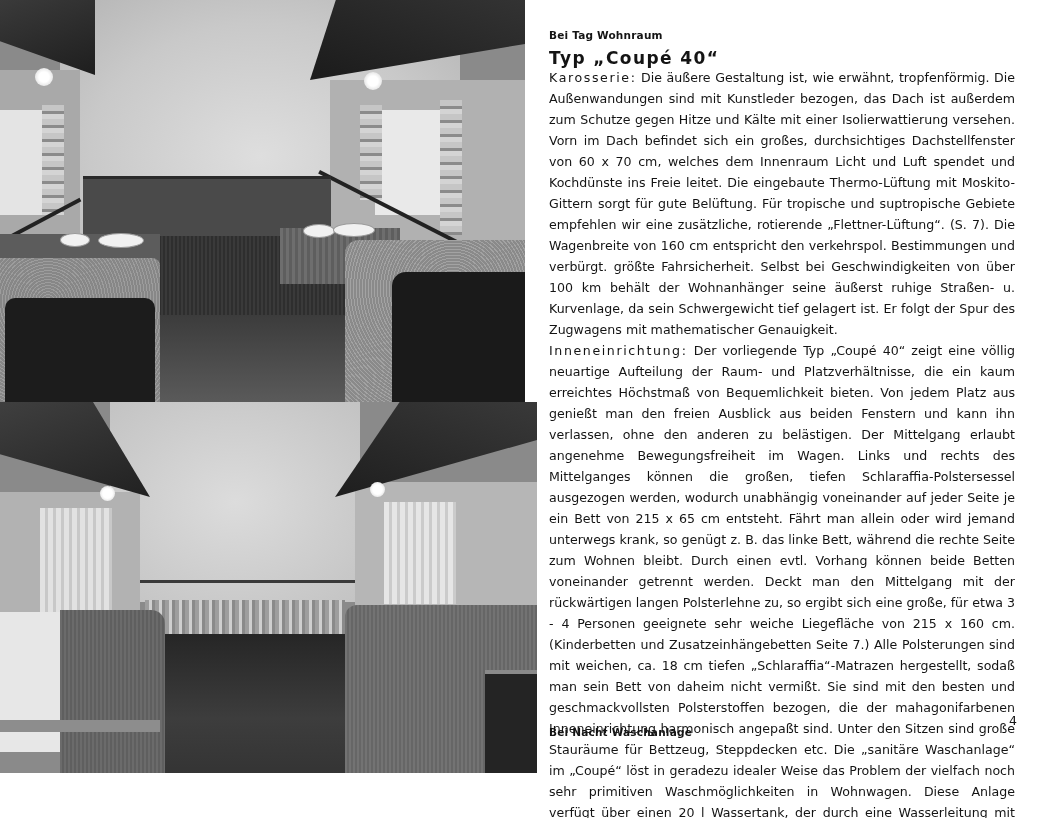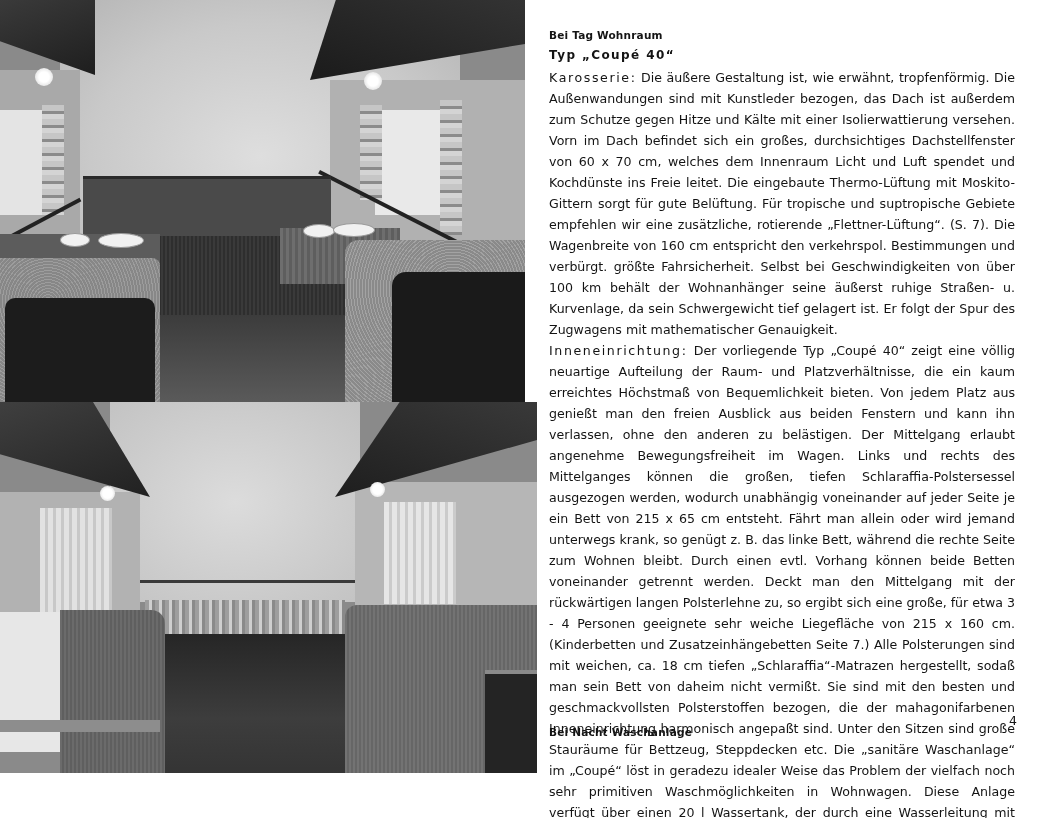--- a/index.html
+++ b/index.html
@@ -69,21 +69,21 @@
   .b-white-l { left:0; top:210px; width:62px; height:140px; background:#e7e7e7; }
   .b-shelf-l { left:0; top:318px; width:160px; height:12px; background:#8d8d8d; }
   .b-panel-r { left:345px; top:203px; width:192px; height:170px; border-radius:12px 0 0 0;
                background:repeating-linear-gradient(90deg,#737373 0 2px,#666 2px 4px); }
   .b-box-r { left:485px; top:268px; width:52px; height:105px; background:#242424; border-top:4px solid #8a8a8a; }
 
   
   .col { position:absolute; left:549px; width:466px; }
   .caption { font-weight:bold; font-size:10.5px; letter-spacing:0.2px; }
   #caption-day { top:29px; }
-  #heading { top:48px; font-weight:bold; font-size:12px; letter-spacing:1.4px; }
+  #heading { top:48px; font-weight:bold; font-size:17px; letter-spacing:1.4px; }
   #body { top:67px; font-size:12.6px; line-height:21px; text-align:justify; }
   #body p { margin:0; }
   .spaced { letter-spacing:1.6px; }
   #caption-night { top:726px; }
   #page-number { position:absolute; left:1009px; top:713px; font-size:12.5px; }
 </style>
 </head>
 <body>
 
 <div class="photo" id="photo-top" title="Wohnwagen-Innenraum bei Tag: Sitzgruppe mit Tischen, Tassen und Tellern">

